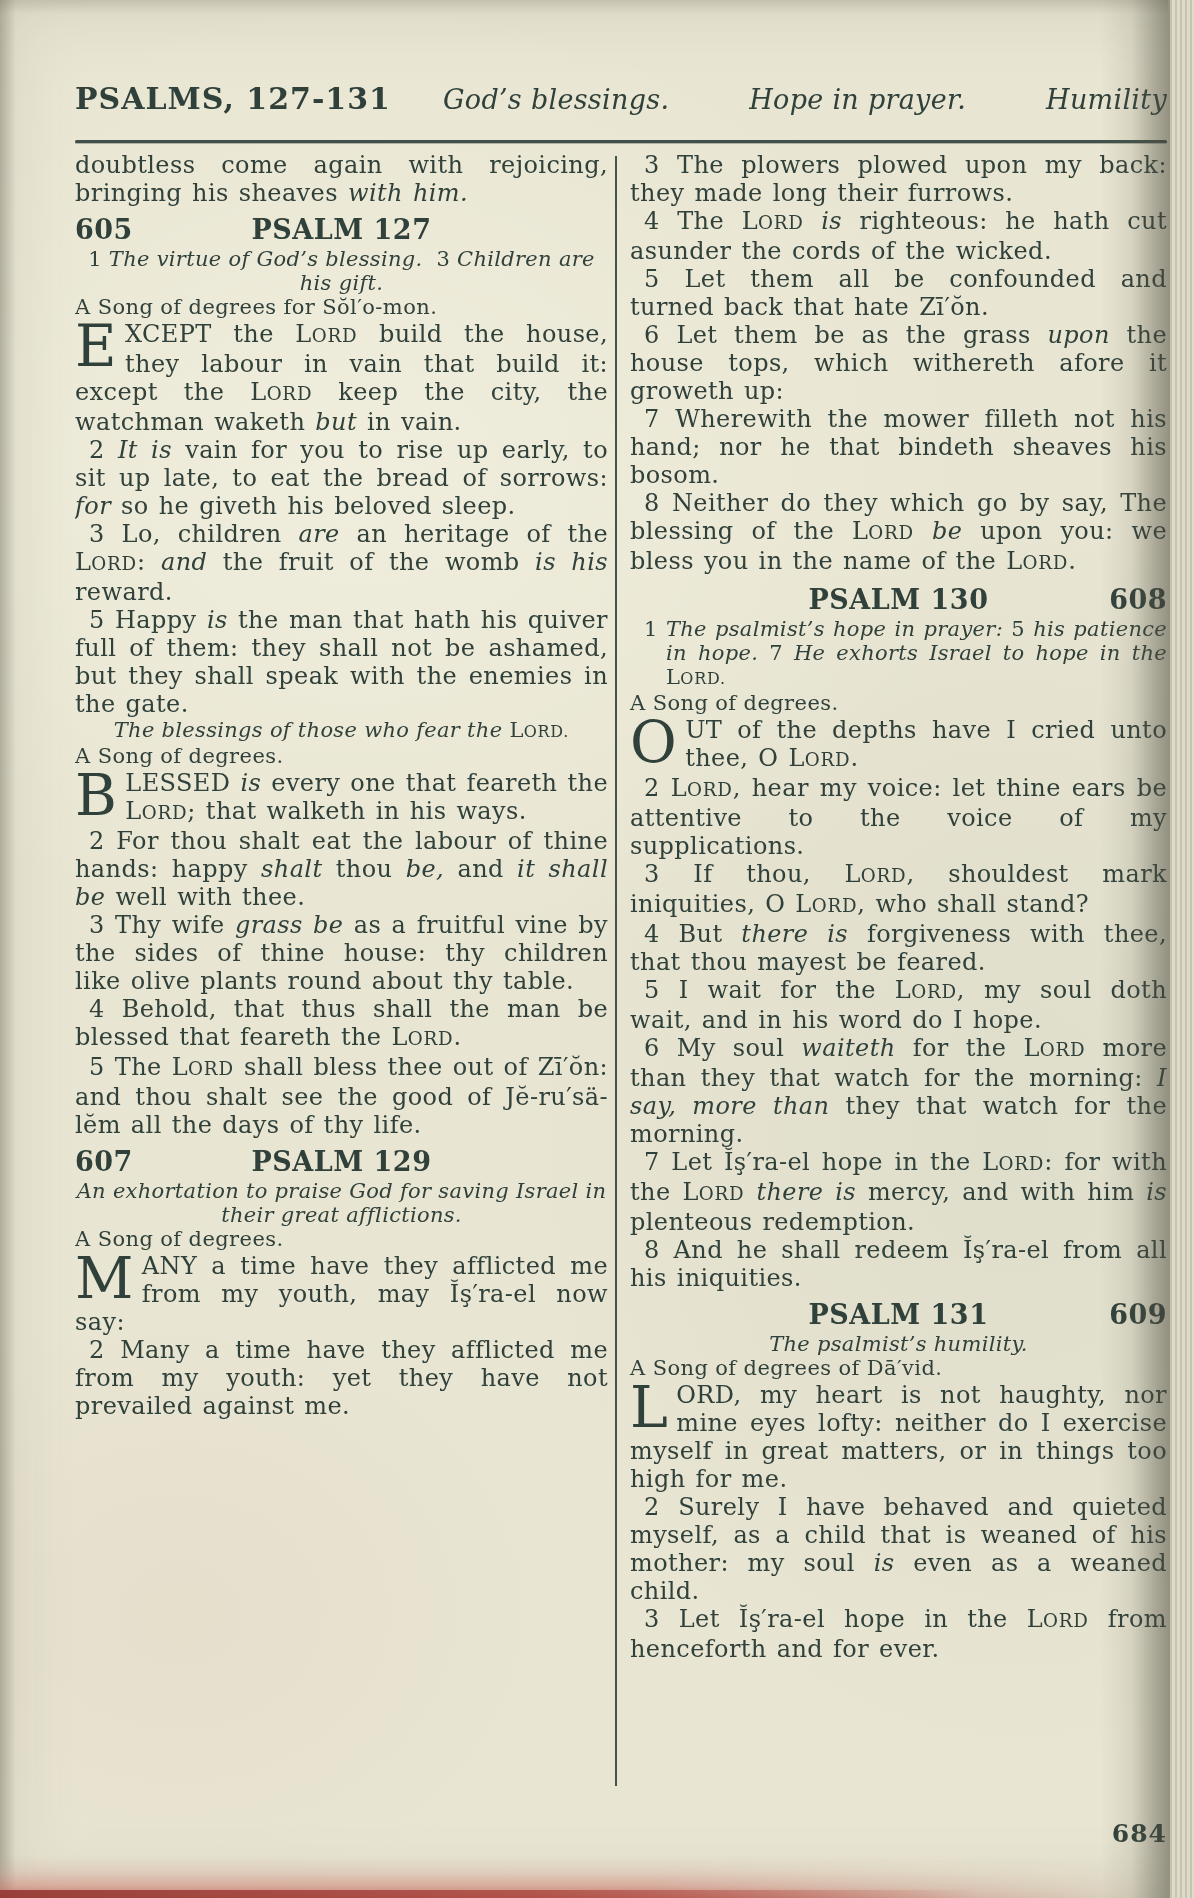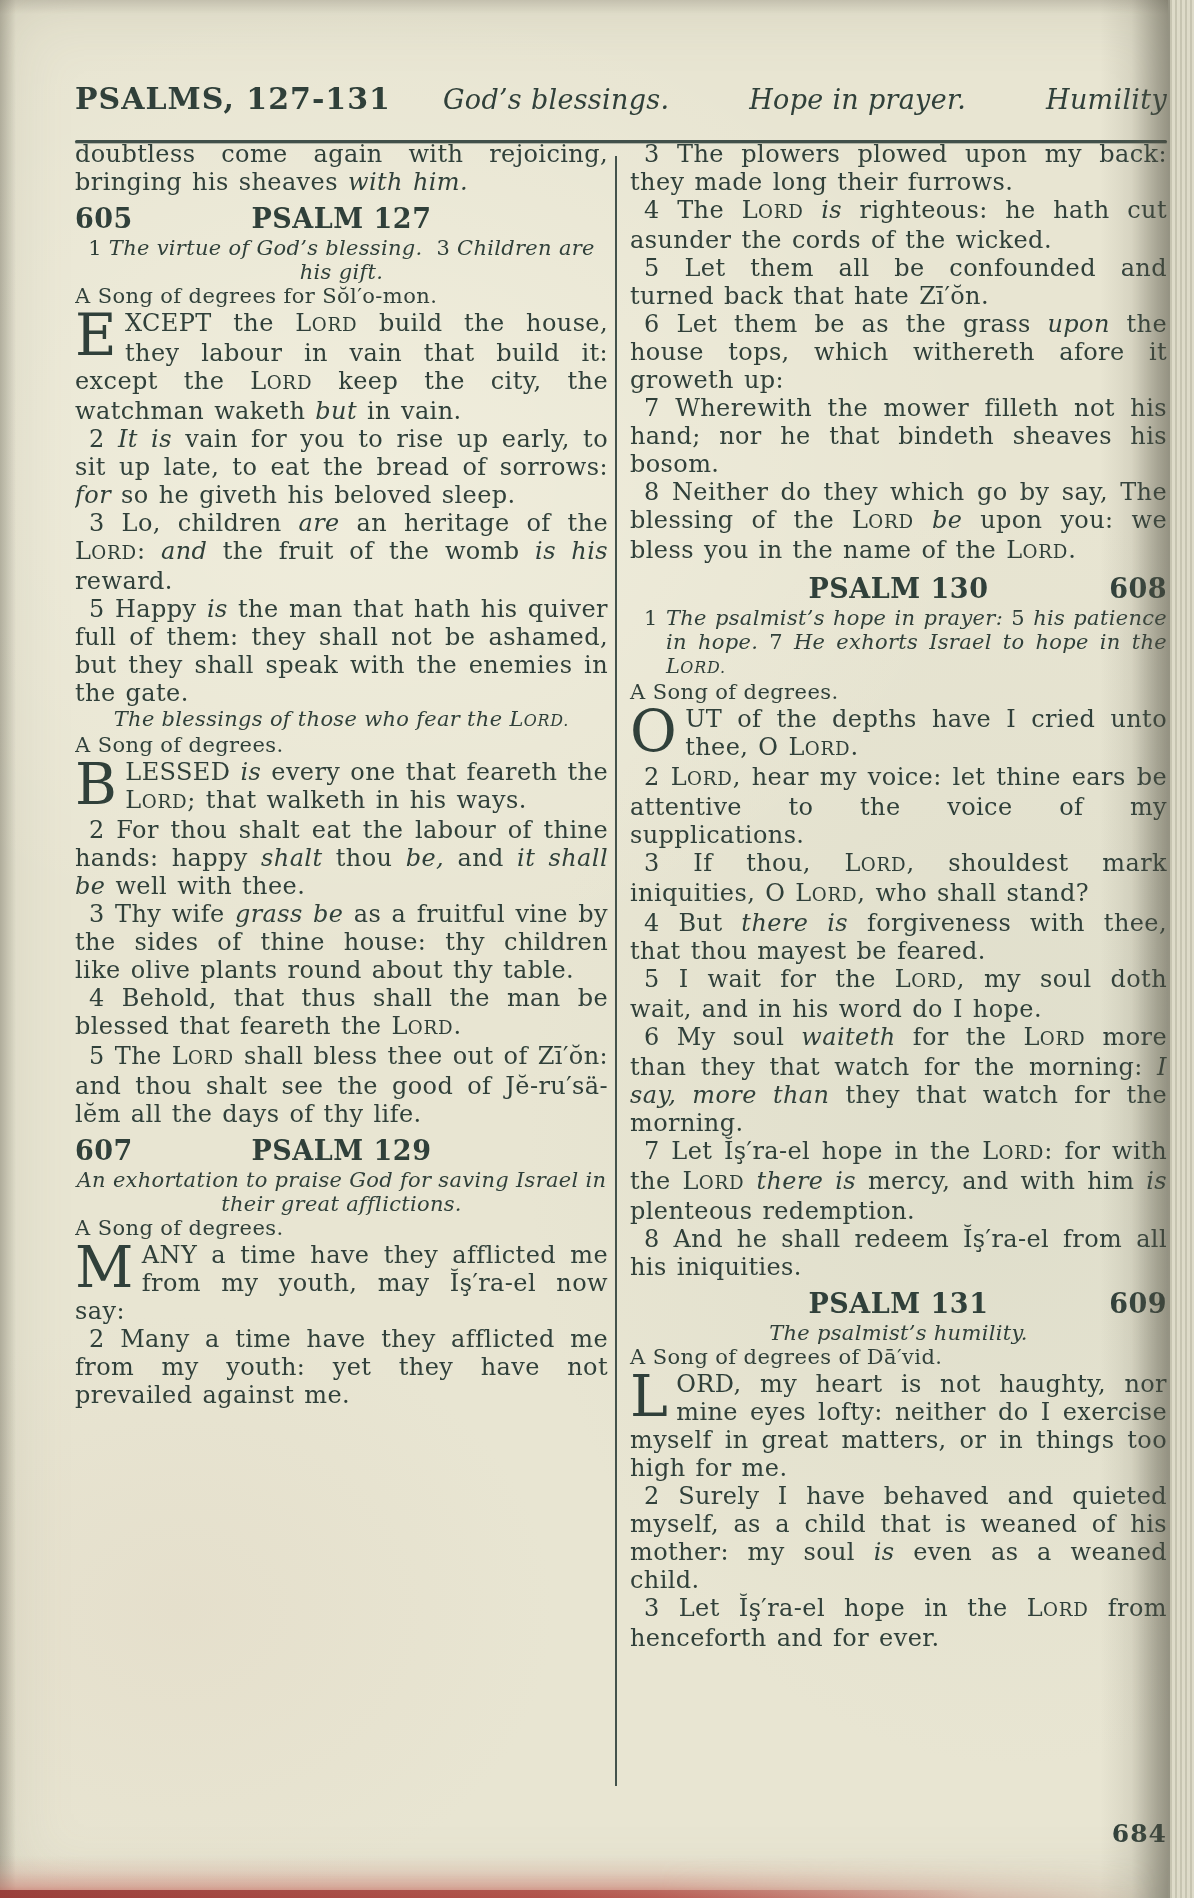--- a/index.html
+++ b/index.html
@@ -24,21 +24,21 @@
   }
   .book-range{font-weight:bold;font-size:30px;letter-spacing:1px;white-space:nowrap;}
   .running-heads{flex:1;display:flex;justify-content:space-between;margin-left:52px;
     font-style:italic;font-size:27px;letter-spacing:0.3px;margin-top:40px;}
   .rule{
     position:absolute;left:75px;top:140px;width:1092px;height:3px;
     background:#41504a;border-radius:2px;box-shadow:0 1px 0 rgba(65,80,74,0.35);
   }
   
   .cols{
-    position:absolute;left:75px;top:140px;width:1092px;height:1632px;
+    position:absolute;left:75px;top:151px;width:1092px;height:1632px;
     display:flex;overflow:hidden;
   }
   .col{width:533px;}
   .col.right{width:537px;margin-left:22px;}
   .divider{
     position:absolute;left:615px;top:156px;width:2px;height:1630px;
     background:#44534c;
   }
   
   .col p{margin:0;}
@@ -64,21 +64,21 @@
   .song{
     text-align:left;font-size:21px;line-height:25px;margin:1px 0 3px;
     letter-spacing:0.4px;
   }
   .dropcap-para{text-indent:0;}
   .dropcap{
     float:left;font-size:57px;line-height:46px;
     padding:3px 8px 0 0;
   }
   .smallcaps .sc-tail{font-size:0.76em;letter-spacing:0.8px;}
-  .smallcaps.it{font-style:italic;}
+  .smallcaps.it{}
   em{font-style:italic;}
   
   .page-num{
     position:absolute;left:75px;top:1794px;width:1092px;
     text-align:right;font-size:25px;font-weight:bold;letter-spacing:1px;
   }
   
   .edge-left{
     position:absolute;left:0;top:0;bottom:0;width:16px;
     background:linear-gradient(to right, rgba(95,92,78,0.35), rgba(95,92,78,0));

